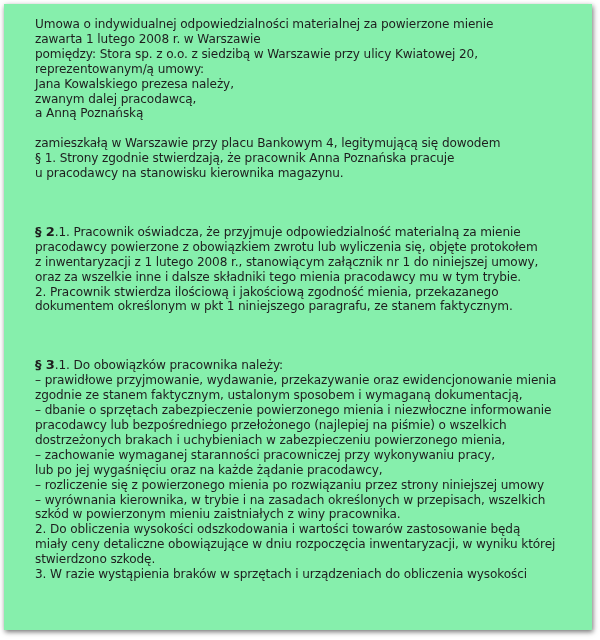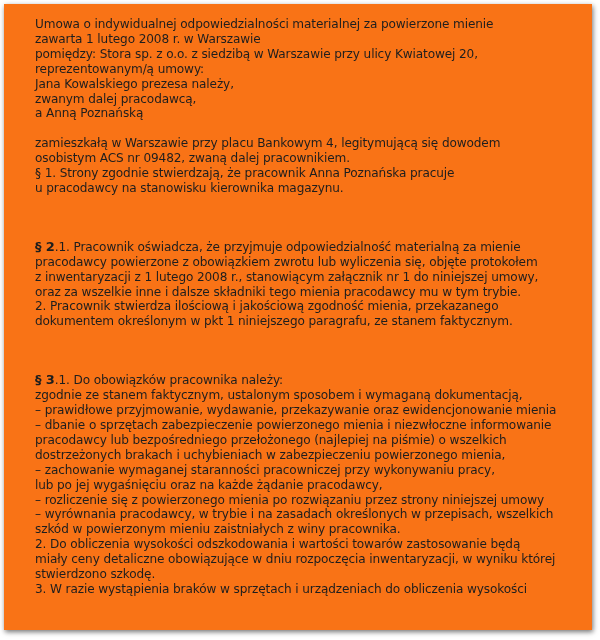--- a/index.html
+++ b/index.html
@@ -9,21 +9,21 @@
       height: 640px;
       background: #ffffff;
       overflow: hidden;
     }
     .sheet {
       position: absolute;
       left: 4px;
       top: 4px;
       width: 588px;
       height: 626px;
-      background: #f97316;
+      background: #86efac;
       box-shadow: 1px 2px 5px rgba(0,0,0,0.55);
     }
     .doc {
       position: absolute;
       left: 31px;
       top: 13px;
       width: 540px;
       font-family: "DejaVu Sans", sans-serif;
       font-size: 12.1px;
       line-height: 14.9px;
@@ -55,49 +55,48 @@
       <span class="line">reprezentowanym/ą umowy:</span>
       <span class="line">Jana Kowalskiego prezesa należy,</span>
       <span class="line">zwanym dalej pracodawcą,</span>
       <span class="line">a Anną Poznańską</span>
     </div>
 
     <div class="blank"></div>
 
     <div>
       <span class="line">zamieszkałą w Warszawie przy placu Bankowym 4, legitymującą się dowodem</span>
-      <span class="line">osobistym ACS nr 09482, zwaną dalej pracownikiem.</span>
       <span class="line"> § 1. Strony zgodnie stwierdzają, że pracownik Anna Poznańska pracuje</span>
       <span class="line">u pracodawcy na stanowisku kierownika magazynu.</span>
     </div>
 
     <div class="gap-2"></div>
 
     <div>
       <span class="line"><span class="sec">§ 2</span><span>.1. Pracownik oświadcza, że przyjmuje odpowiedzialność materialną za mienie</span></span>
       <span class="line">pracodawcy powierzone z obowiązkiem zwrotu lub wyliczenia się, objęte protokołem</span>
       <span class="line">z inwentaryzacji z 1 lutego 2008 r., stanowiącym załącznik nr 1 do niniejszej umowy,</span>
       <span class="line">oraz za wszelkie inne i dalsze składniki tego mienia pracodawcy mu w tym trybie.</span>
       <span class="line">2. Pracownik stwierdza ilościową i jakościową zgodność mienia, przekazanego</span>
       <span class="line">dokumentem określonym w pkt 1 niniejszego paragrafu, ze stanem faktycznym.</span>
     </div>
 
     <div class="gap-3"></div>
 
     <div>
       <span class="line"><span class="sec">§ 3</span><span>.1. Do obowiązków pracownika należy:</span></span>
+      <span class="line">– prawidłowe przyjmowanie, wydawanie, przekazywanie oraz ewidencjonowanie mienia</span>
       <span class="line">zgodnie ze stanem faktycznym, ustalonym sposobem i wymaganą dokumentacją,</span>
-      <span class="line">– prawidłowe przyjmowanie, wydawanie, przekazywanie oraz ewidencjonowanie mienia</span>
       <span class="line">– dbanie o sprzętach zabezpieczenie powierzonego mienia i niezwłoczne informowanie</span>
       <span class="line">pracodawcy lub bezpośredniego przełożonego (najlepiej na piśmie) o wszelkich</span>
       <span class="line">dostrzeżonych brakach i uchybieniach w zabezpieczeniu powierzonego mienia,</span>
       <span class="line">– zachowanie wymaganej staranności pracowniczej przy wykonywaniu pracy,</span>
       <span class="line">lub po jej wygaśnięciu oraz na każde żądanie pracodawcy,</span>
       <span class="line">– rozliczenie się z powierzonego mienia po rozwiązaniu przez strony niniejszej umowy</span>
-      <span class="line">– wyrównania pracodawcy, w trybie i na zasadach określonych w przepisach, wszelkich</span>
+      <span class="line">– wyrównania kierownika, w trybie i na zasadach określonych w przepisach, wszelkich</span>
       <span class="line">szkód w powierzonym mieniu zaistniałych z winy pracownika.</span>
       <span class="line">2. Do obliczenia wysokości odszkodowania i wartości towarów zastosowanie będą</span>
       <span class="line">miały ceny detaliczne obowiązujące w dniu rozpoczęcia inwentaryzacji, w wyniku której</span>
       <span class="line">stwierdzono szkodę.</span>
       <span class="line">3. W razie wystąpienia braków w sprzętach i urządzeniach do obliczenia wysokości</span>
     </div>
 
   </div>
 </div>
 

